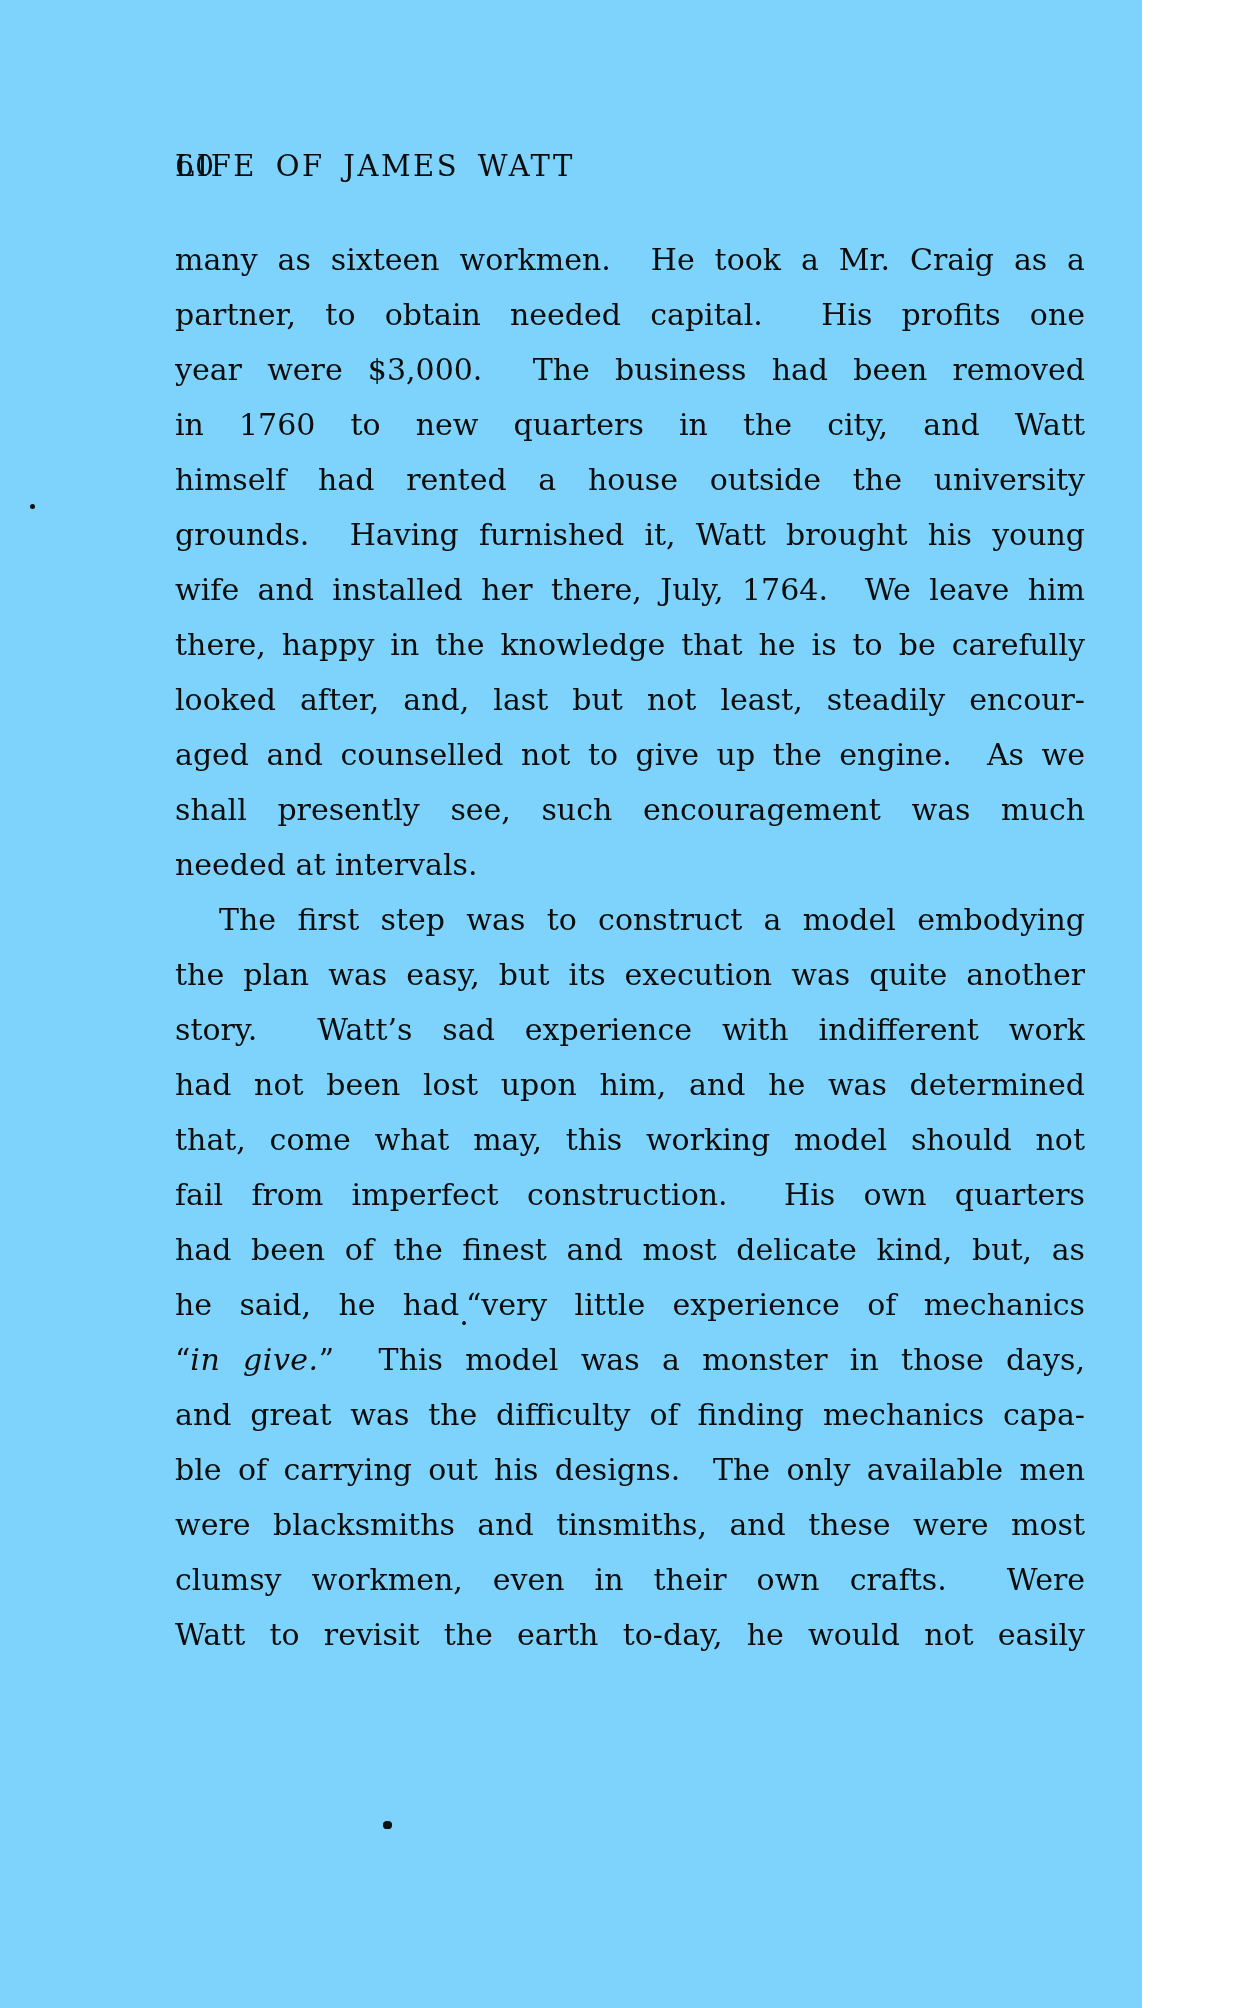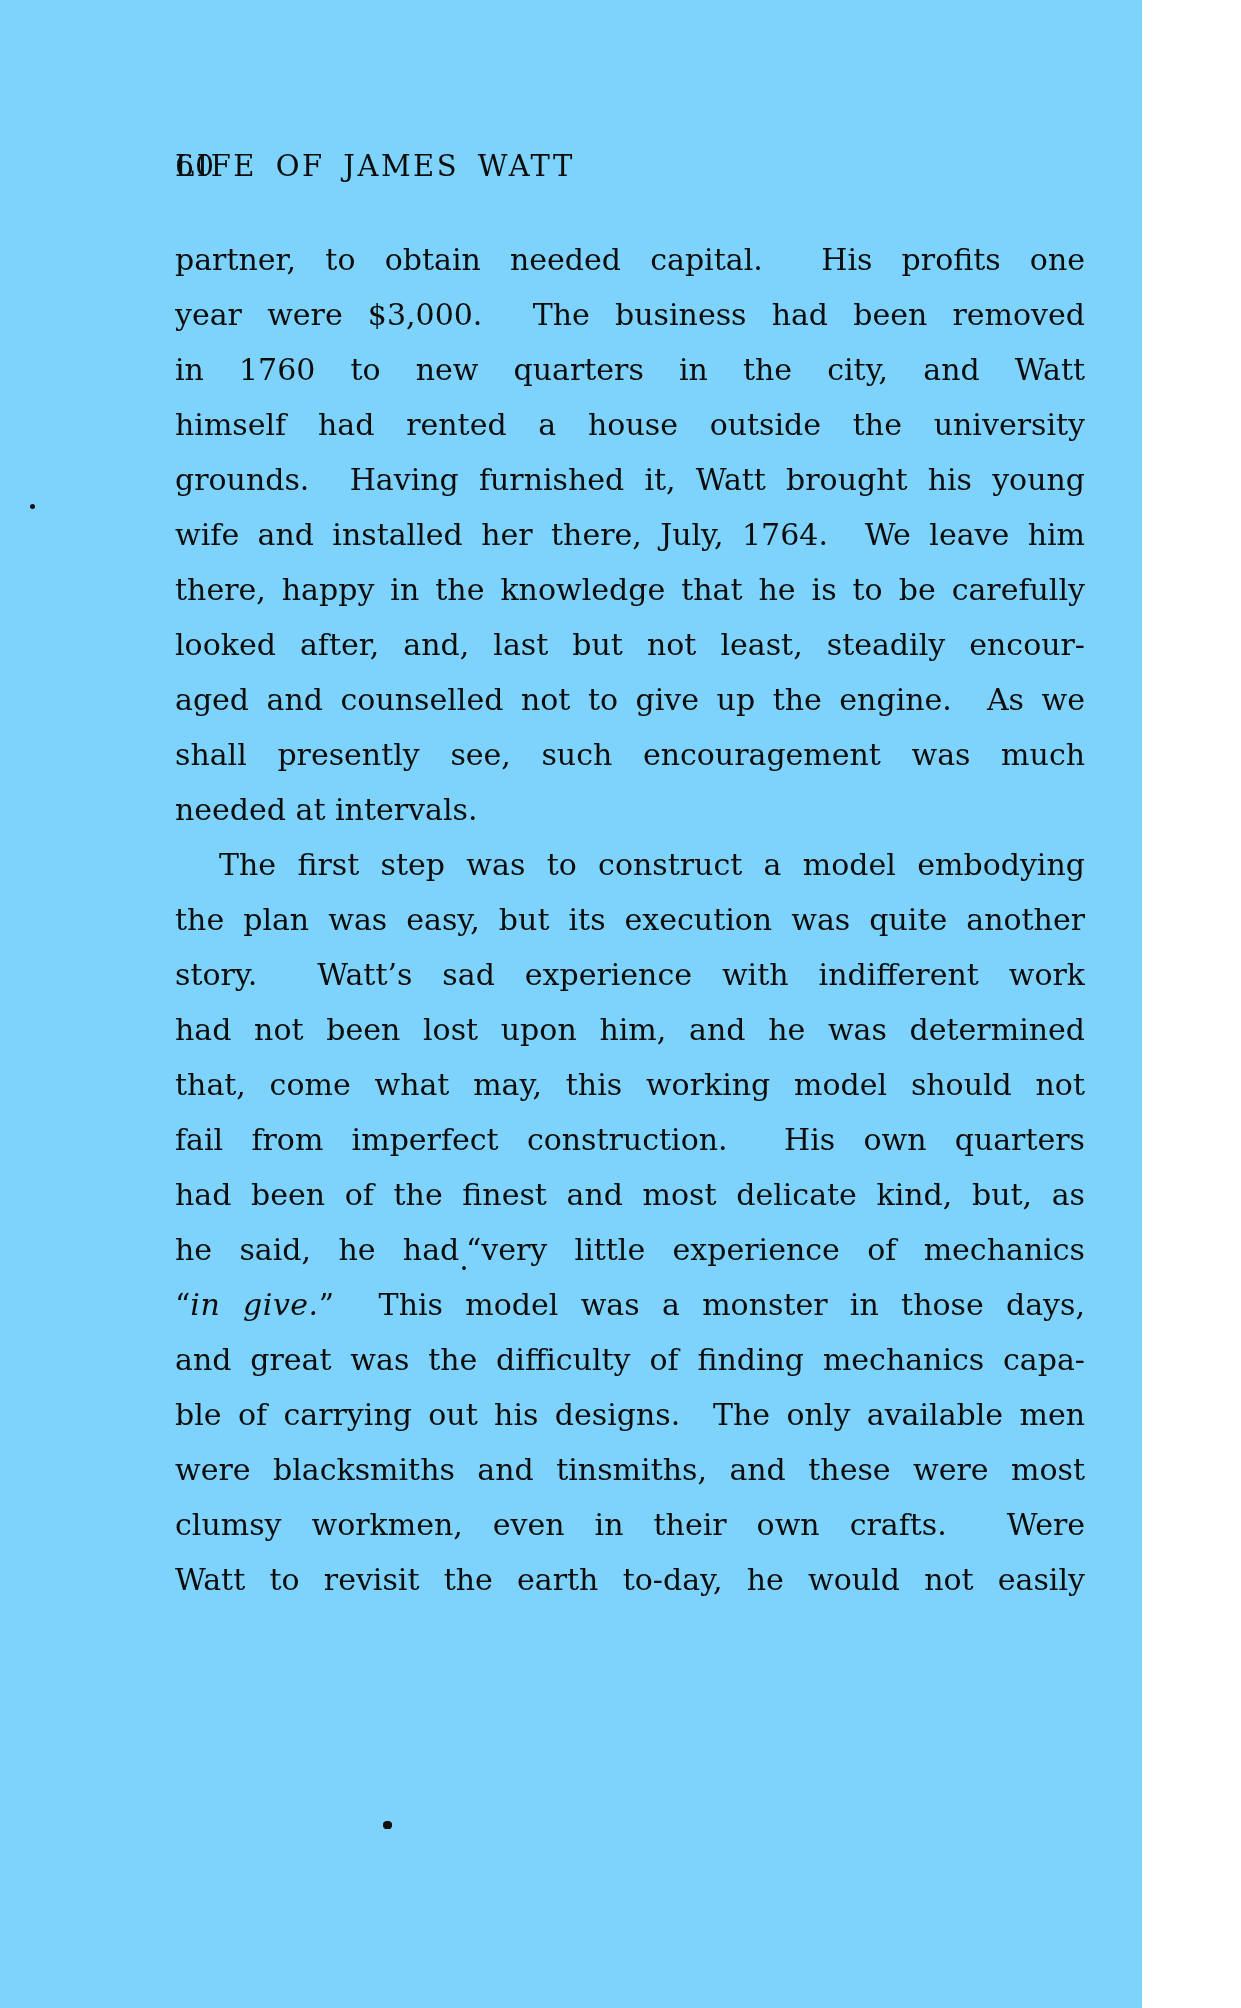--- a/index.html
+++ b/index.html
@@ -91,20 +91,21 @@
 </head>
 <body>
 
 <div class="page">
 
   <div class="page-number">60</div>
 
   <div class="header-title">LIFE OF JAMES WATT</div>
 
   <div class="body-text">
+      <div class="line"><span class="seg-plain">many as sixteen workmen.  He took a Mr. Craig as a</span></div>
       <div class="line"><span class="seg-plain">partner, to obtain needed capital.  His profits one</span></div>
       <div class="line"><span class="seg-plain">year were $3,000.  The business had been removed</span></div>
       <div class="line"><span class="seg-plain">in 1760 to new quarters in the city, and Watt</span></div>
       <div class="line"><span class="seg-plain">himself had rented a house outside the university</span></div>
       <div class="line"><span class="seg-plain">grounds.  Having furnished it, Watt brought his young</span></div>
       <div class="line"><span class="seg-plain">wife and installed her there, July, 1764.  We leave him</span></div>
       <div class="line"><span class="seg-plain">there, happy in the knowledge that he is to be carefully</span></div>
       <div class="line"><span class="seg-plain">looked after, and, last but not least, steadily encour-</span></div>
       <div class="line"><span class="seg-plain">aged and counselled not to give up the engine.  As we</span></div>
       <div class="line"><span class="seg-plain">shall presently see, such encouragement was much</span></div>

